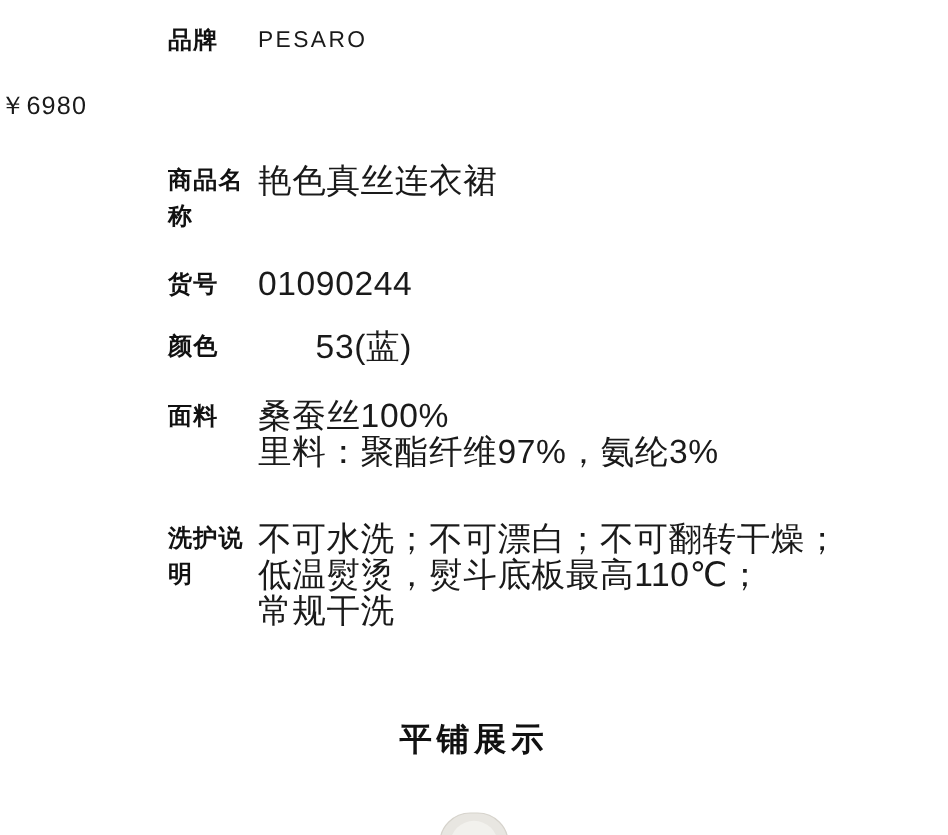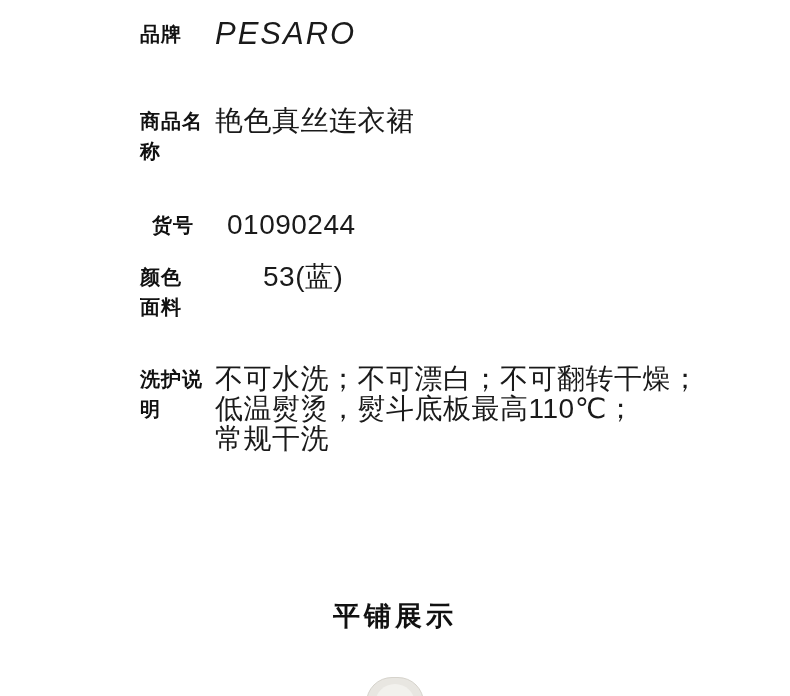--- a/index.html
+++ b/index.html
@@ -43,27 +43,27 @@
     font-size: 28px;
     color: #1a1a1a;
     line-height: 30px;
     letter-spacing: 0.5px;
   }
   .spec-value .line {
     display: block;
     white-space: pre;
   }
   .row-brand { margin-top: 19px; }
-  .row-brand .spec-value { font-size: 31px; letter-spacing: 2px; font-style: italic; }
+  .row-brand .spec-value { font-size: 19px; letter-spacing: 2px; }
   .row-price { margin-top: 25px; }
   .row-price .spec-value { font-size: 21px; letter-spacing: 1px; }
   .row-name { margin-top: 32px; }
-  .row-code { margin-top: 44px; padding-left: 12px; }
+  .row-code { margin-top: 26px; }
   .row-color { margin-top: 22px; gap: 48px; }
-  .row-fabric { }
+  .row-fabric { margin-top: 28px; }
   .row-care { margin-top: 42px; }
 
   .section-title {
     position: absolute;
     top: 598px;
     left: 0;
     width: 790px;
     text-align: center;
     font-size: 27px;
     font-weight: bold;
@@ -106,20 +106,23 @@
 <div class="spec-sheet">
 
   <div class="spec-row row-brand">
     <div class="spec-label">品牌</div>
     <div class="spec-value">
       <span class="line">PESARO</span>
     </div>
   </div>
 
   <div class="spec-row row-price">
+    <div class="spec-value">
+      <span class="line">￥6980</span>
+    </div>
   </div>
 
   <div class="spec-row row-name">
     <div class="spec-label">商品名称</div>
     <div class="spec-value">
       <span class="line">艳色真丝连衣裙</span>
     </div>
   </div>
 
   <div class="spec-row row-code">
@@ -131,20 +134,24 @@
 
   <div class="spec-row row-color">
     <div class="spec-label">颜色</div>
     <div class="spec-value">
       <span class="line">53(蓝)</span>
     </div>
   </div>
 
   <div class="spec-row row-fabric">
     <div class="spec-label">面料</div>
+    <div class="spec-value">
+      <span class="line">桑蚕丝100%</span>
+      <span class="line">里料：聚酯纤维97%，氨纶3%</span>
+    </div>
   </div>
 
   <div class="spec-row row-care">
     <div class="spec-label">洗护说明</div>
     <div class="spec-value">
       <span class="line">不可水洗；不可漂白；不可翻转干燥；</span>
       <span class="line">低温熨烫，熨斗底板最高110℃；</span>
       <span class="line">常规干洗</span>
     </div>
   </div>

